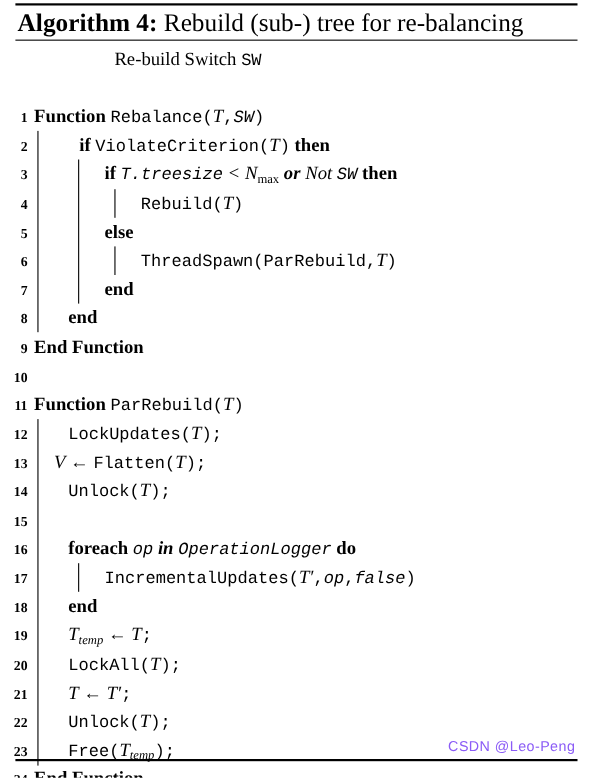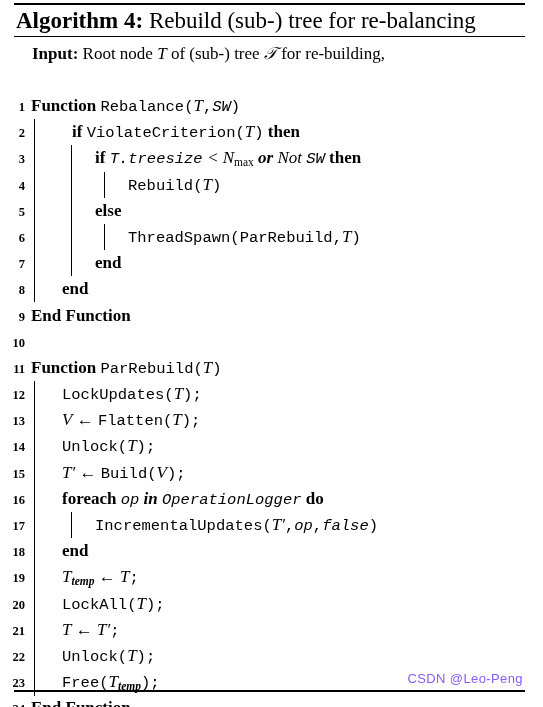--- a/index.html
+++ b/index.html
@@ -111,21 +111,21 @@
   }
 
   
   .kw   { font-weight: bold; }
   .mono { font-family: "Liberation Mono", "DejaVu Sans Mono", monospace; font-size: 15.5px; }
   .monoi{ font-family: "Liberation Mono", "DejaVu Sans Mono", monospace; font-size: 15.5px; font-style: italic; }
   .mi   { font-family: "Liberation Serif", serif; font-style: italic; }
   .kwi  { font-weight: bold; font-style: italic; }
   .cal  { font-family: "Liberation Serif", serif; font-style: italic; }
   .sub  { font-size: 11.5px; vertical-align: -0.28em; }
-  .subi { font-size: 11.5px; vertical-align: -0.28em; font-style: italic; font-weight: bold; }
+  .subi { font-size: 11.5px; vertical-align: -0.28em; font-style: italic; }
   .prime{ font-style: italic; }
 
   
   .watermark {
     position: absolute;
     top: 671px;
     right: 20px;
     font-size: 13px;
     color: #8b5cf6;
     font-family: "Liberation Sans", sans-serif;
@@ -141,23 +141,22 @@
   <div class="rule rule-top"></div>
   <div class="rule rule-caption"></div>
   <div class="rule rule-bottom"></div>
 
   <div class="caption">
     <span class="alg-label">Algorithm 4:</span>
     <span class="alg-title">Rebuild (sub-) tree for re-balancing</span>
   </div>
 
   <div class="input-block">
-    <div class="input-line">
-      <span class="input-kw">Input:</span>
-      <span>Root node </span><span class="mi">T</span><span> of (sub-) tree </span><span class="cal">𝒯</span><span> for re-building,</span>
+    <div class="input-line input-l2">
+      <span>Re-build Switch </span><span class="mono">SW</span>
     </div>
   </div>
 
   <div class="lines">
 
     <div class="guide" style="left:34px; top:26.2px; height:183px;"></div>
     <div class="guide" style="left:71px; top:52.4px; height:131px;"></div>
     <div class="guide" style="left:104px; top:78.6px; height:26.2px;"></div>
     <div class="guide" style="left:104px; top:131px; height:26.2px;"></div>
 
@@ -245,41 +244,36 @@
 
     <div class="line">
       <span class="lineno">12</span>
       <span class="content" style="left:62px;">
         <span class="mono">LockUpdates</span><span class="mono">(</span><span class="mi">T</span><span class="mono">)</span><span class="mono">;</span>
       </span>
     </div>
 
     <div class="line">
       <span class="lineno">13</span>
-      <span class="content" style="left:62px;">
+      <span class="content" style="left:49px;">
         <span class="mi">V</span>
         <span>←</span>
         <span class="mono">Flatten</span><span class="mono">(</span><span class="mi">T</span><span class="mono">)</span><span class="mono">;</span>
       </span>
     </div>
 
     <div class="line">
       <span class="lineno">14</span>
       <span class="content" style="left:62px;">
         <span class="mono">Unlock</span><span class="mono">(</span><span class="mi">T</span><span class="mono">)</span><span class="mono">;</span>
       </span>
     </div>
 
     <div class="line">
       <span class="lineno">15</span>
-      <span class="content" style="left:62px;">
-        <span class="mi">T</span><span class="prime">′</span>
-        <span>←</span>
-        <span class="mono">Build</span><span class="mono">(</span><span class="mi">V</span><span class="mono">)</span><span class="mono">;</span>
-      </span>
     </div>
 
     <div class="line">
       <span class="lineno">16</span>
       <span class="content" style="left:62px;">
         <span class="kw">foreach</span>
         <span class="monoi">op</span>
         <span class="kwi">in</span>
         <span class="monoi">OperationLogger</span>
         <span class="kw">do</span>

